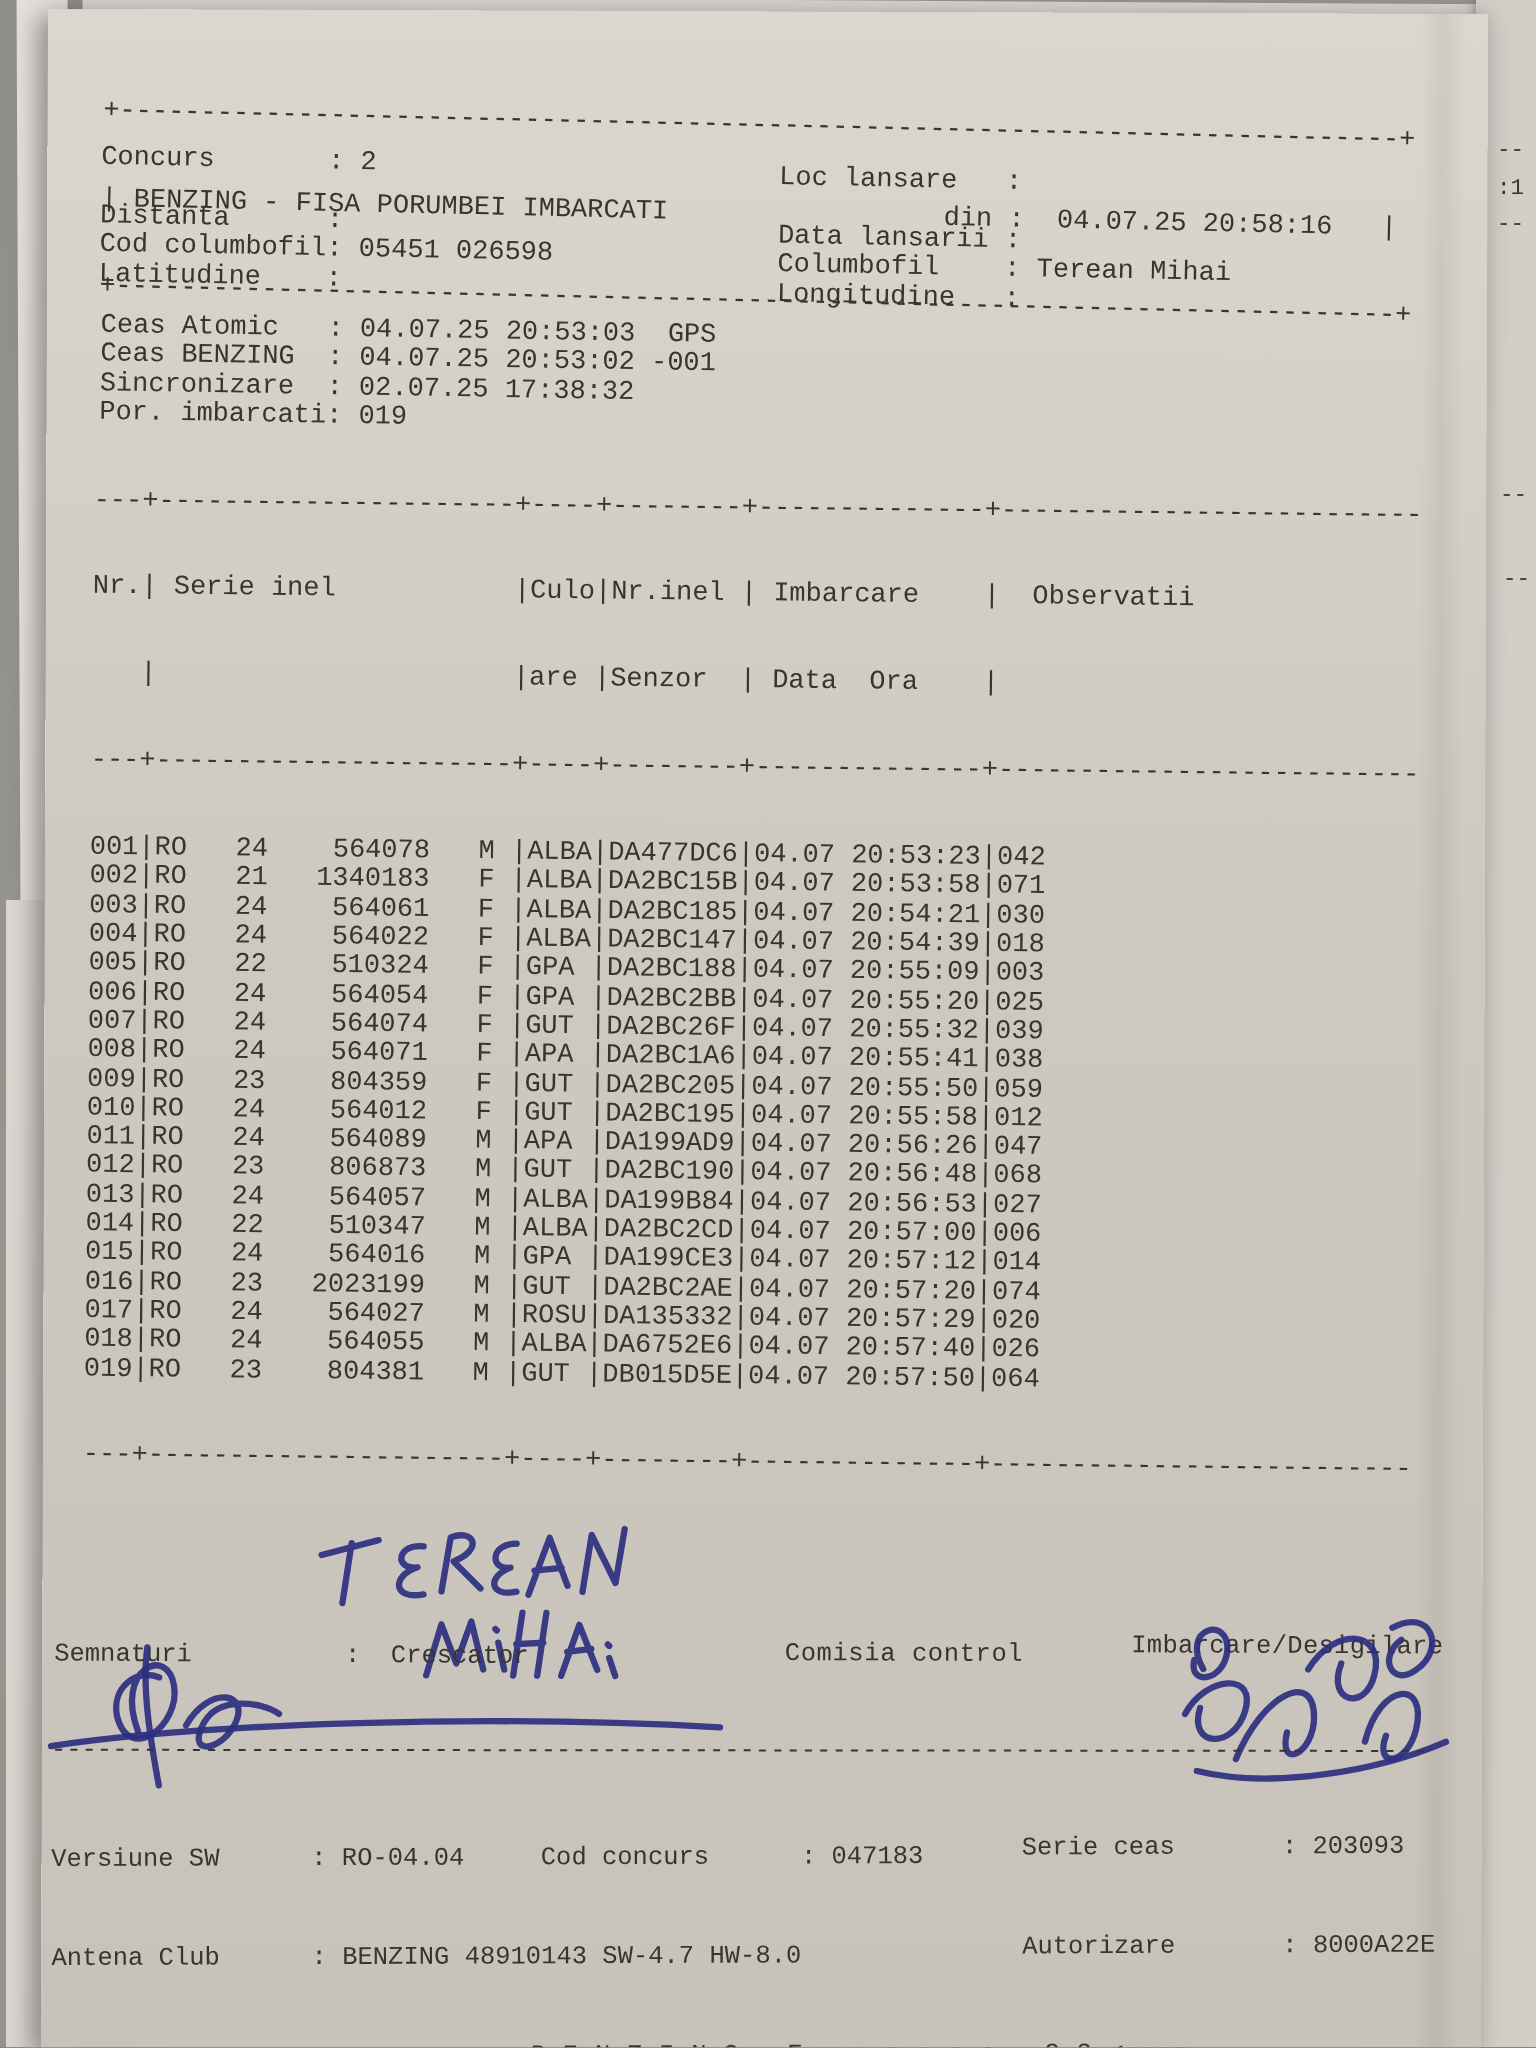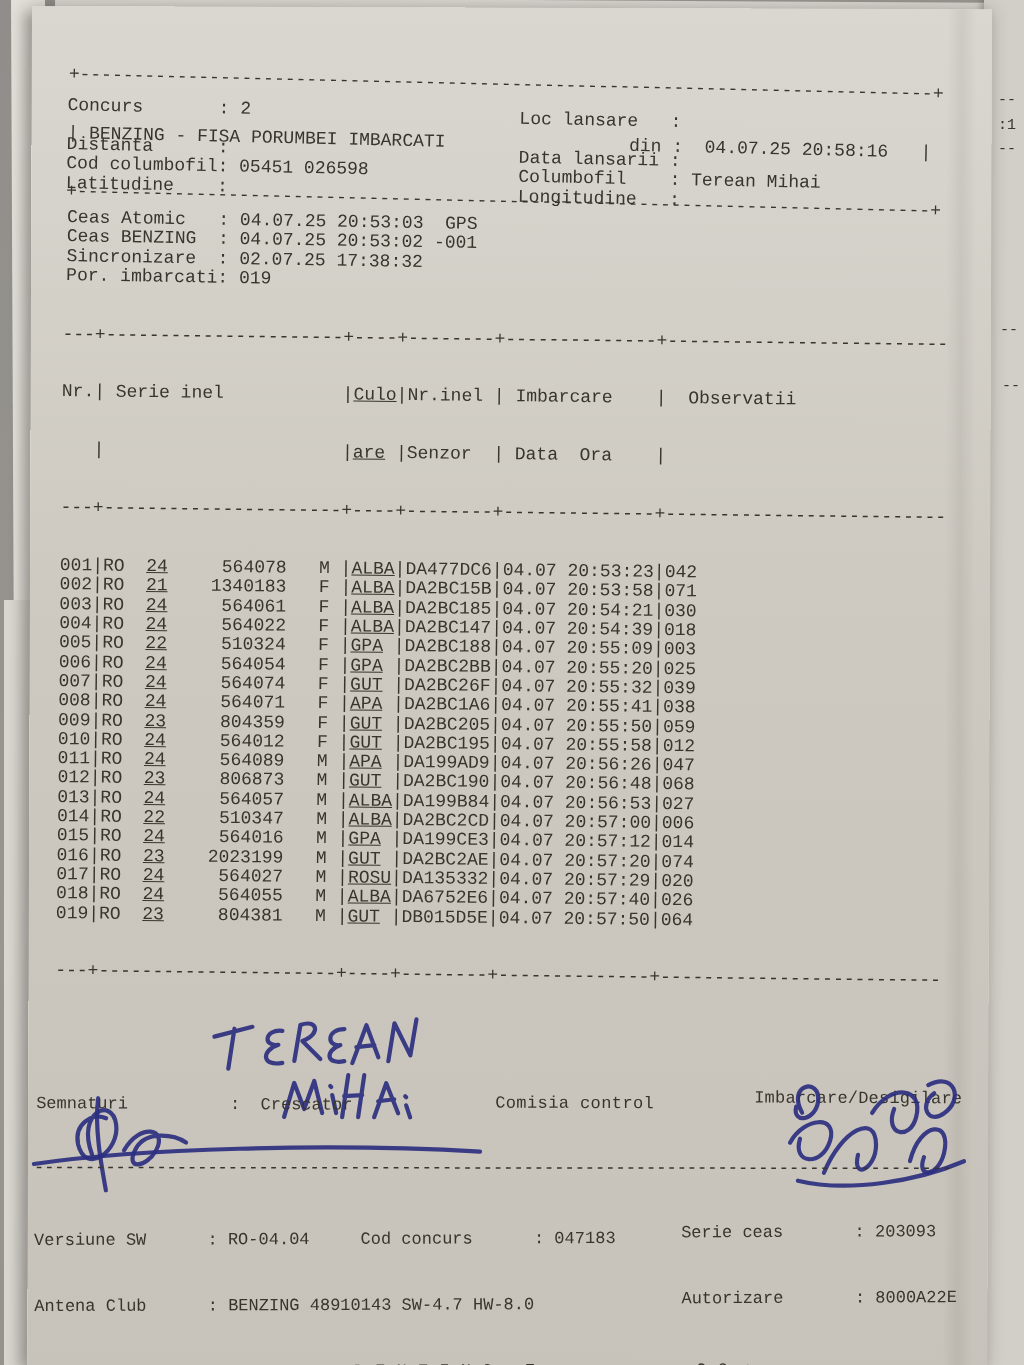--- a/index.html
+++ b/index.html
@@ -27,39 +27,39 @@
   .s-info-r{left:488px;top:102px;font-size:18px;line-height:19.4px;transform:rotate(.95deg);}
   .s-clock{left:36px;top:202px;font-size:18px;line-height:19.4px;transform:rotate(.75deg);}
   
   .s-table{left:32px;top:280px;font-size:18px;line-height:19.3px;transform:rotate(.45deg);}
   .trow,.tsep{white-space:pre;}
   .cell{display:inline-block;white-space:pre;box-sizing:border-box;vertical-align:top;}
   .vbar::before{content:"|";}
   .w-nr{width:3ch;}
   .w-serie{width:22ch;}
   .w-tara{width:4ch;text-align:left;}
-  .w-an{width:4ch;text-align:left;text-decoration:underline;}
+  .w-an{width:4ch;text-align:center;}
   .w-inel{width:9ch;text-align:right;}
   .w-sex{width:4ch;text-align:right;}
   .w-gap1{width:1ch;}
-  .w-culo{width:4ch;text-decoration:underline;}
+  .w-culo{width:4ch;}
   .w-senzor{width:8ch;}
   .w-imb{width:14ch;}
   .w-data{width:5ch;}
   .w-sp1{width:1ch;}
   .w-ora{width:8ch;}
   .w-obs{width:26ch;}
   .pad1{padding-left:1ch;}
   .pad2{padding-left:2ch;}
   
   .hand{position:absolute;}
   .hand path{fill:none;stroke:#2c2f80;stroke-width:4.2;stroke-linecap:round;stroke-linejoin:round;opacity:.92;}
   .sig-line{font-size:17px;}
   .sem{left:8px;top:1088px;transform:rotate(.1deg);}
-  .comisia{left:467px;top:1086px;letter-spacing:.4px;}
+  .comisia{left:495px;top:1086px;letter-spacing:.4px;}
   .imbdes{left:726px;top:1080px;letter-spacing:.2px;}
   .dashes{left:6px;top:1152px;font-size:17px;transform:rotate(-.15deg);}
   .s-footer{left:6px;top:1180px;font-size:17px;line-height:22px;transform:rotate(-.4deg);}
   .s-footer-r{left:653px;top:1170px;font-size:17px;line-height:22px;transform:rotate(-.45deg);}
   .brand{margin-left:25ch;letter-spacing:.5px;}
   .frag{position:absolute;font-size:15px;}
 </style>
 </head>
 <body>
 

